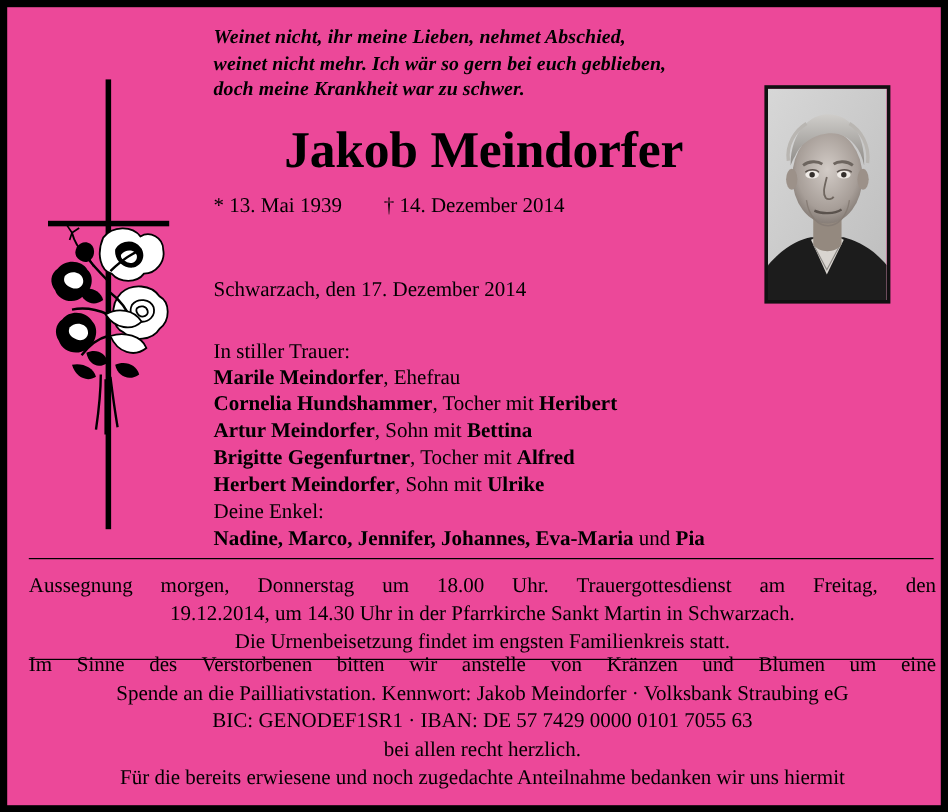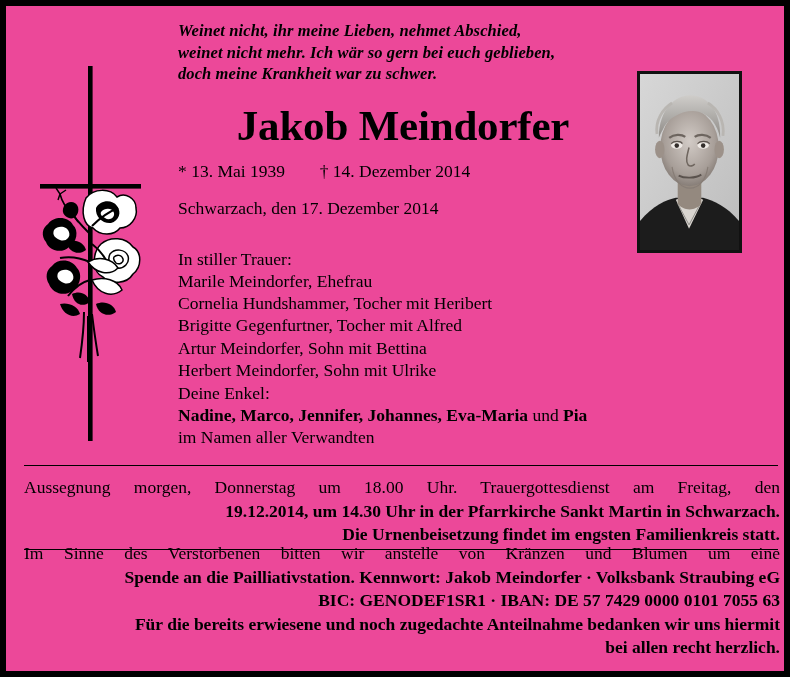--- a/index.html
+++ b/index.html
@@ -65,34 +65,34 @@
     font-size:17.5px;
     line-height:22px;
     margin-top:9px;
     width:450px;
   }
   .dates .sep { display:inline-block; width:26px; }
 
   .place-date {
     font-size:17.5px;
     line-height:22px;
-    margin-top:15px;
+    margin-top:48px;
   }
   .mourn-head {
     font-size:17.5px;
     line-height:22px;
     margin-top:29px;
   }
   .mourn-list { margin-top:0px; }
   .mourn-list .row {
     font-size:17.5px;
     line-height:22.4px;
     white-space:nowrap;
   }
-  .mourn-list .row b { font-weight:normal; }
+  .mourn-list .row b { font-weight:bold; }
   .grandkids-head {
     font-size:17.5px;
     line-height:22.4px;
   }
   .grandkids-names {
     font-size:17.5px;
     line-height:22.4px;
     white-space:nowrap;
     font-weight:bold;
   }
@@ -122,21 +122,21 @@
     line-height:23.5px;
   }
   #donation-block {
     position:absolute;
     left:18px; top:536px;
     width:756px;
     font-size:17.5px;
     line-height:23.5px;
   }
   .just { text-align:justify; text-align-last:justify; }
-  .plain { text-align:right;font-weight:bold; }
+  .plain { text-align:center; }
 </style>
 </head>
 <body>
 
 <div id="notice">
 
   <div id="artwork">
     <svg viewBox="0 0 132 380" xmlns="http://www.w3.org/2000/svg">
       <g fill="#000000">
         <rect x="62" y="0" width="4.6" height="375"></rect>
@@ -265,45 +265,44 @@
     <div class="mourn-head">In stiller Trauer:</div>
 
     <div class="mourn-list">
       <div class="row">
         <b>Marile Meindorfer</b><span>, Ehefrau</span><b></b>
       </div>
       <div class="row">
         <b>Cornelia Hundshammer</b><span>, Tocher mit </span><b>Heribert</b>
       </div>
       <div class="row">
+        <b>Artur Meindorfer</b><span>, Sohn mit </span><b>Bettina</b>
+      </div>
+      <div class="row">
         <b>Brigitte Gegenfurtner</b><span>, Tocher mit </span><b>Alfred</b>
-      </div>
-      <div class="row">
-        <b>Artur Meindorfer</b><span>, Sohn mit </span><b>Bettina</b>
       </div>
       <div class="row">
         <b>Herbert Meindorfer</b><span>, Sohn mit </span><b>Ulrike</b>
       </div>
     </div>
 
     <div class="grandkids-head">Deine Enkel:</div>
     <div class="grandkids-names"><span>Nadine, Marco, Jennifer, Johannes, Eva-Maria</span><span class="reg"> und </span><span>Pia</span></div>
-    <div class="closing-line">im Namen aller Verwandten</div>
   </div>
 
   <div class="rule" id="rule-1"></div>
   <div class="rule" id="rule-2"></div>
 
   <div id="service-block">
     <div class="just">Aussegnung morgen, Donnerstag um 18.00 Uhr. Trauergottesdienst am Freitag, den</div>
     <div class="plain">19.12.2014, um 14.30 Uhr in der Pfarrkirche Sankt Martin in Schwarzach.</div>
     <div class="plain">Die Urnenbeisetzung findet im engsten Familienkreis statt.</div>
   </div>
 
   <div id="donation-block">
     <div class="just">Im Sinne des Verstorbenen bitten wir anstelle von Kränzen und Blumen um eine</div>
     <div class="plain">Spende an die Pailliativstation. Kennwort: Jakob Meindorfer · Volksbank Straubing eG</div>
     <div class="plain">BIC: GENODEF1SR1 · IBAN: DE 57 7429 0000 0101 7055 63</div>
+    <div class="plain">bei allen recht herzlich.</div>
     <div class="plain">Für die bereits erwiesene und noch zugedachte Anteilnahme bedanken wir uns hiermit</div>
-    <div class="plain">bei allen recht herzlich.</div>
   </div>
 
 </div>
 
 </body></html>

